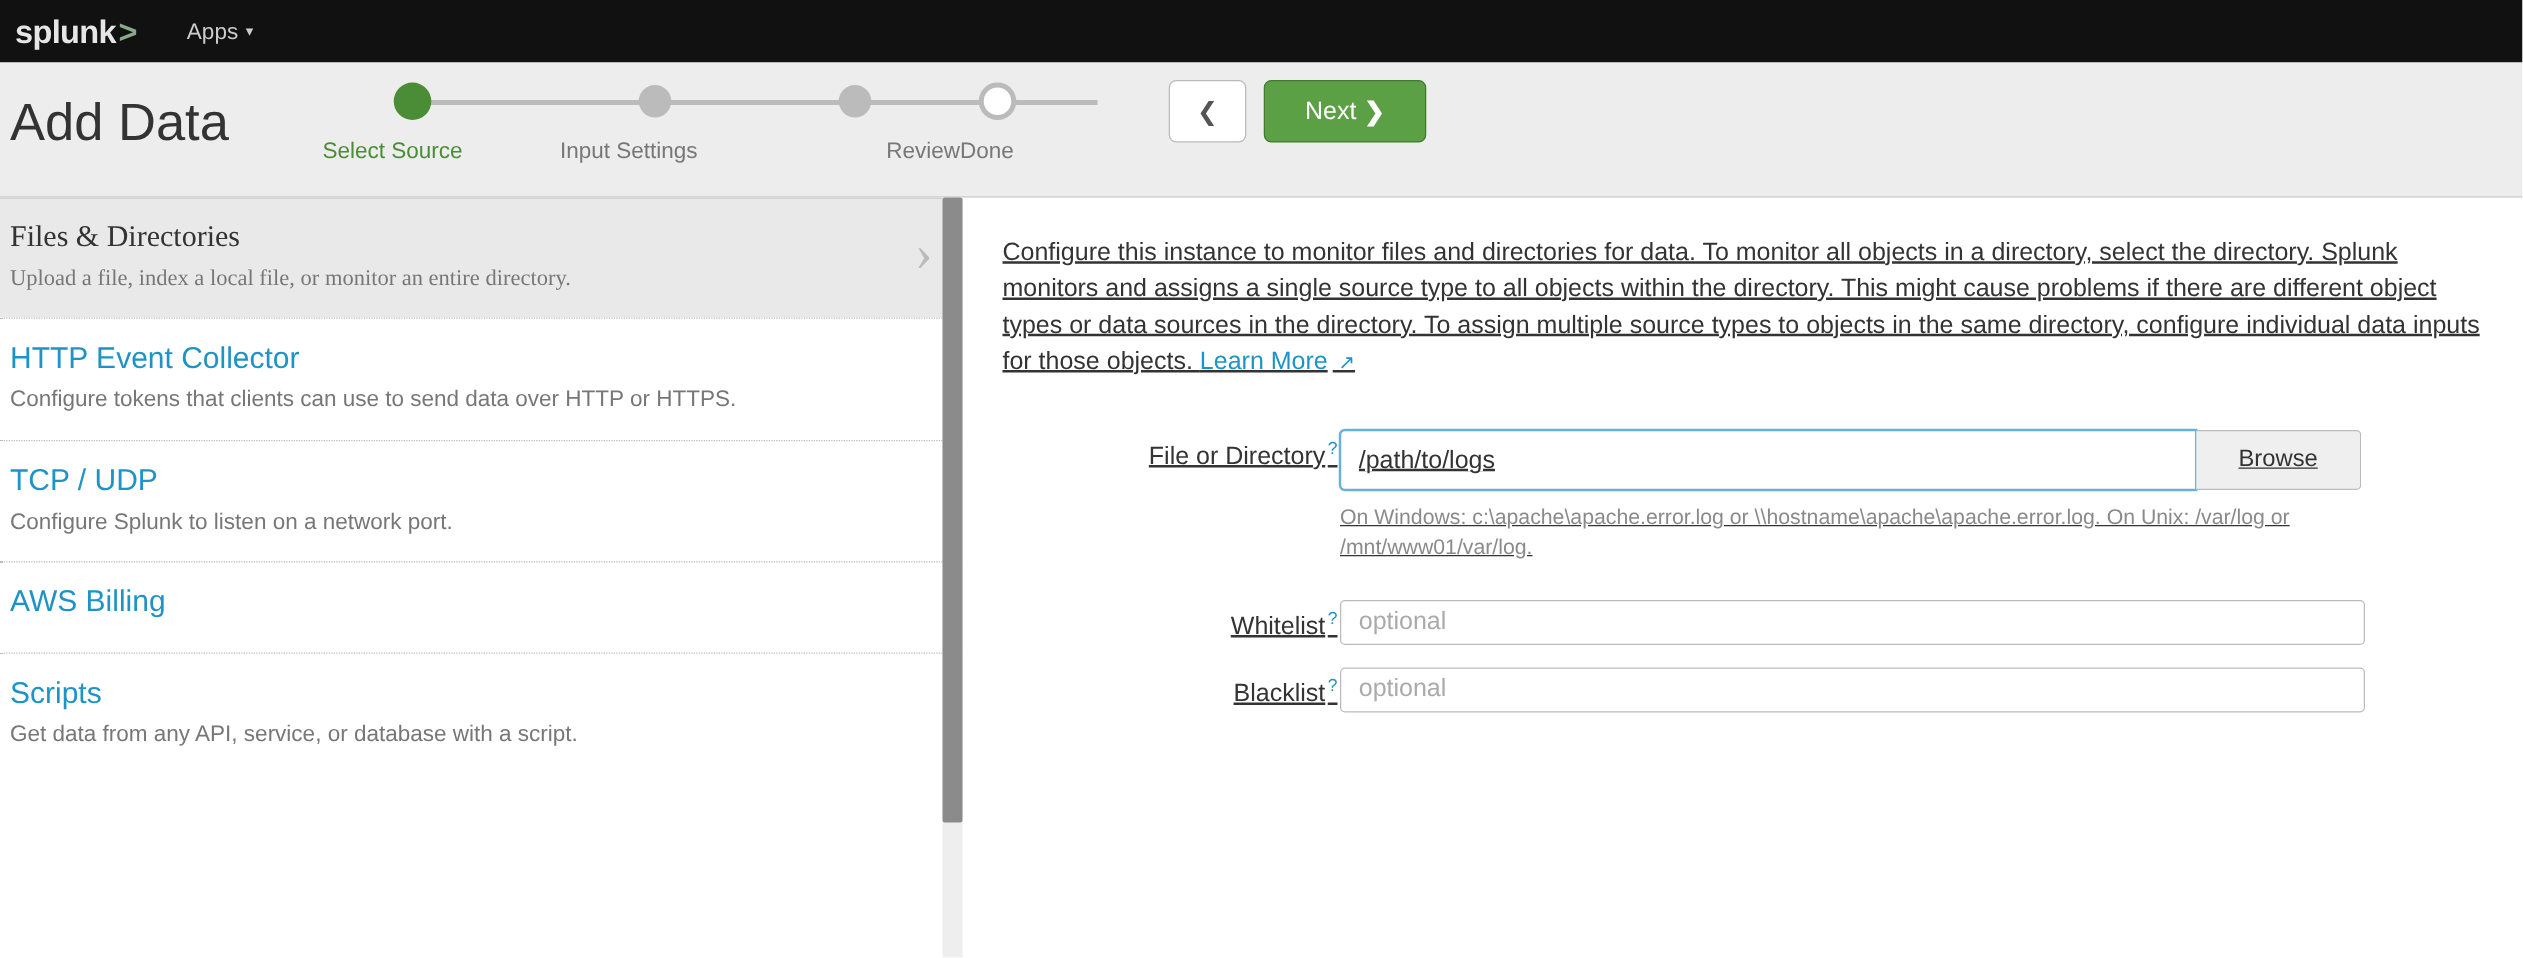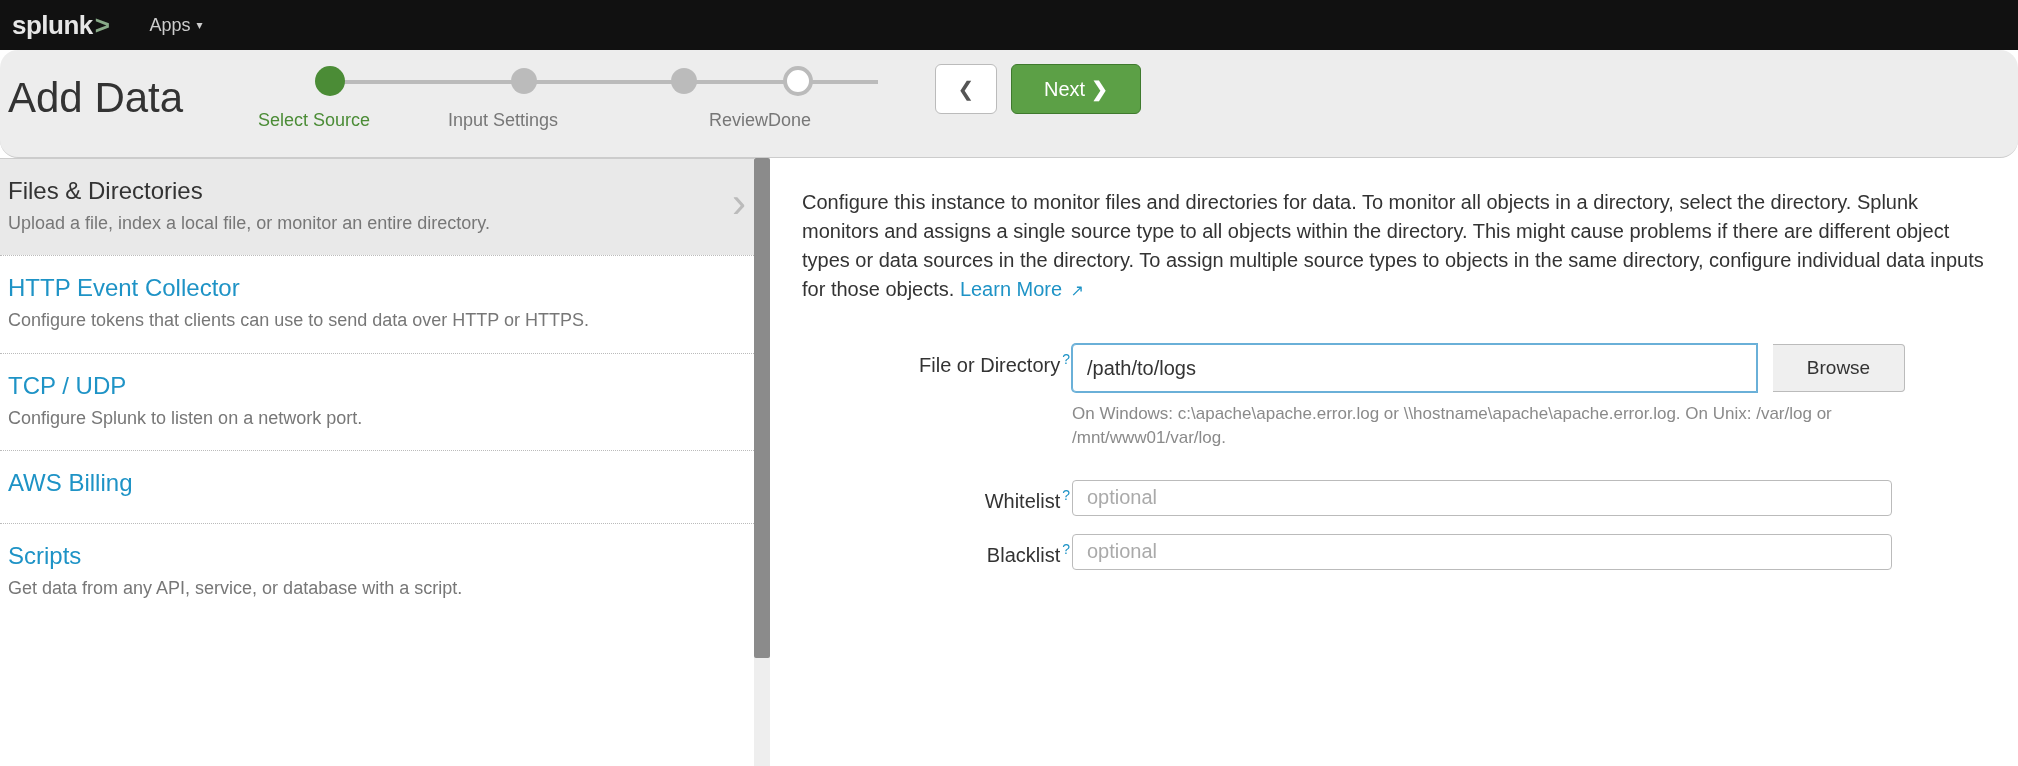--- a/index.html
+++ b/index.html
@@ -6,21 +6,21 @@
 body { font-family: "Helvetica Neue", Helvetica, Arial, sans-serif; background: #fff; color: #333; width: 2018px; height: 766px; overflow: hidden; }
 
 
 .topbar { background: #111; height: 50px; display: flex; padding: 0 12px; }
 .logo { color: #e6e6e6; font-weight: 700; font-size: 26px; letter-spacing: -0.5px; display: flex; align-items: center; }
 .logo .gt { color: #8a8; font-weight: 700; margin-left: 2px; }
 .apps { color: #ccc; margin-left: 40px; font-size: 18px; display: flex; align-items: center; gap: 6px; cursor: pointer; }
 .apps .chev { font-size: 12px; }
 
 
-.header { background: #ededed; border-bottom: 1px solid #ccc; padding: 18px 8px 0 8px; height: 108px; position: relative; border-radius: 18px; }
+.header { background: #ededed; border-bottom: 1px solid #ccc; padding: 18px 8px 0 8px; height: 108px; position: relative; }
 .page-title { font-size: 42px; font-weight: 400; color: #333; position: absolute; left: 8px; top: 24px; }
 
 .stepper { position: absolute; left: 258px; top: 18px; width: 630px; }
 .step-track { position: relative; height: 28px; }
 .step-line { position: absolute; top: 12px; height: 4px; background: #bbb; }
 .step-line.full { left: 70px; right: 10px; }
 .step-dot { position: absolute; top: 0; width: 26px; height: 26px; border-radius: 50%; background: #bbb; }
 .step-dot.current { background: #4b8c36; width: 30px; height: 30px; top: -2px; }
 .step-dot.last { background: #fff; border: 4px solid #bbb; width: 30px; height: 30px; top: -2px; }
 .d1 { left: 57px; }
@@ -41,38 +41,38 @@
 .btn-next .chev { font-weight: 700; }
 
 
 .main { display: flex; height: calc(766px - 50px - 108px); }
 
 .leftcol { width: 770px; background: #fff; position: relative; }
 .leftcol .scroll-track { position: absolute; right: 0; top: 0; bottom: 0; width: 16px; background: #eee; }
 .leftcol .scroll-thumb { position: absolute; right: 0; top: 0; width: 16px; height: 500px; background: #8b8b8b; border-radius: 2px; }
 
 .source-item { padding: 18px 24px 20px 8px; border-top: 1px dotted #bbb; position: relative; }
-.source-item:first-child { border-top: 1px solid #ccc; background: #e9e9e9; }
+.source-item:first-child { border-top: 1px solid #ccc; background: #e9e9e9; font-family: Liberation Serif, serif; }
 .source-item.selected { background: #e9e9e9; }
 .source-item h3 { font-size: 24px; font-weight: 400; color: #1e93c6; margin-bottom: 6px; }
 .source-item.selected h3 { color: #333; }
 .source-item p { font-size: 18px; color: #777; line-height: 1.35; max-width: 700px; }
 .source-item .chev-right { position: absolute; right: 24px; top: 20px; font-size: 42px; color: #bbb; font-weight: 300; }
 
-.rightcol { flex: 1; padding: 30px 24px 0 32px; overflow: hidden; }
+.rightcol { flex: 1; padding: 30px 24px 0 32px; overflow: hidden; text-decoration: underline; }
 .desc { font-size: 20px; color: #333; line-height: 1.45; }
 .desc a { color: #1e93c6; text-decoration: none; }
 .ext-icon { font-size: 16px; margin-left: 4px; }
 
 .form { margin-top: 40px; }
 .form-row { display: flex; align-items: flex-start; margin-bottom: 14px; }
 .form-label { width: 270px; text-align: right; padding-right: 4px; font-size: 20px; color: #333; padding-top: 10px; position: relative; }
 .help-q { color: #1e93c6; font-size: 14px; position: relative; top: -8px; left: 2px; cursor: pointer; }
 .form-input-wrap { flex: 1; }
-.input-group { display: flex; gap: 16px; }
+.input-group { display: flex; }
 .text-input { height: 48px; border: 1px solid #bbb; border-radius: 4px 0 0 4px; padding: 0 14px; font-size: 20px; color: #333; width: 685px; outline: none; }
 .text-input.focused { border: 1px solid #6ab0d8; box-shadow: 0 0 0 1px #6ab0d8; }
 .browse-btn { height: 48px; width: 132px; background: #efefef; border: 1px solid #bbb; border-left: none; border-radius: 0 4px 4px 0; font-size: 19px; color: #333; cursor: pointer; }
 .hint { font-size: 17px; color: #8a8a8a; margin-top: 10px; line-height: 1.4; max-width: 820px; }
 .plain-input { height: 36px; border: 1px solid #bbb; border-radius: 4px; padding: 0 14px; font-size: 20px; color: #6d28d9; width: 820px; outline: none; }
 .plain-input::placeholder { color: #aaa; }
 </style>
 </head>
 <body>
 

